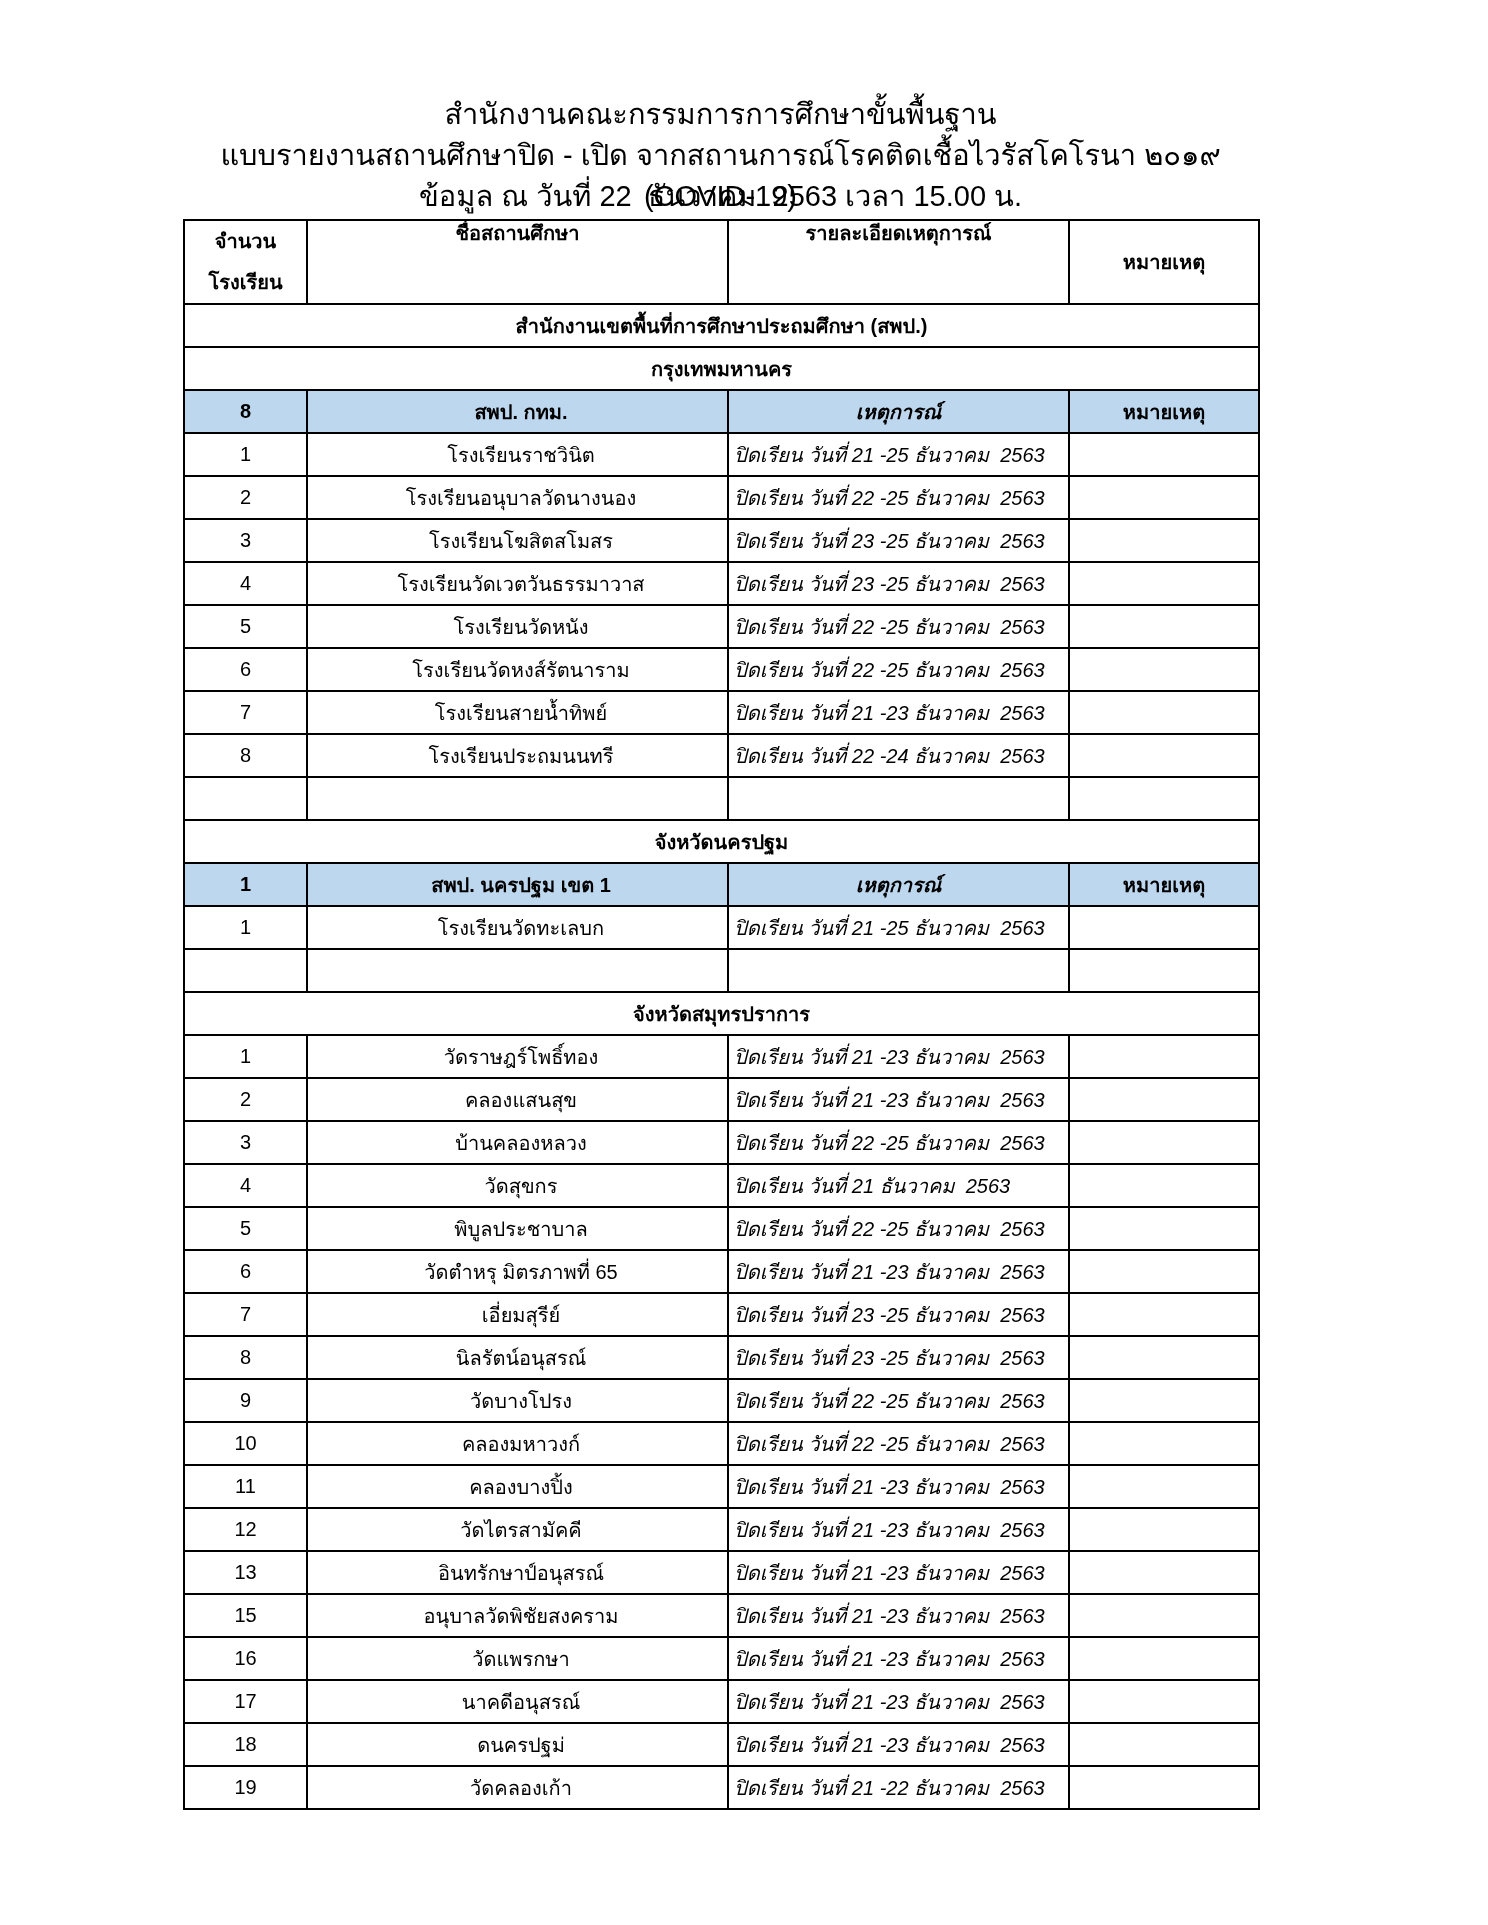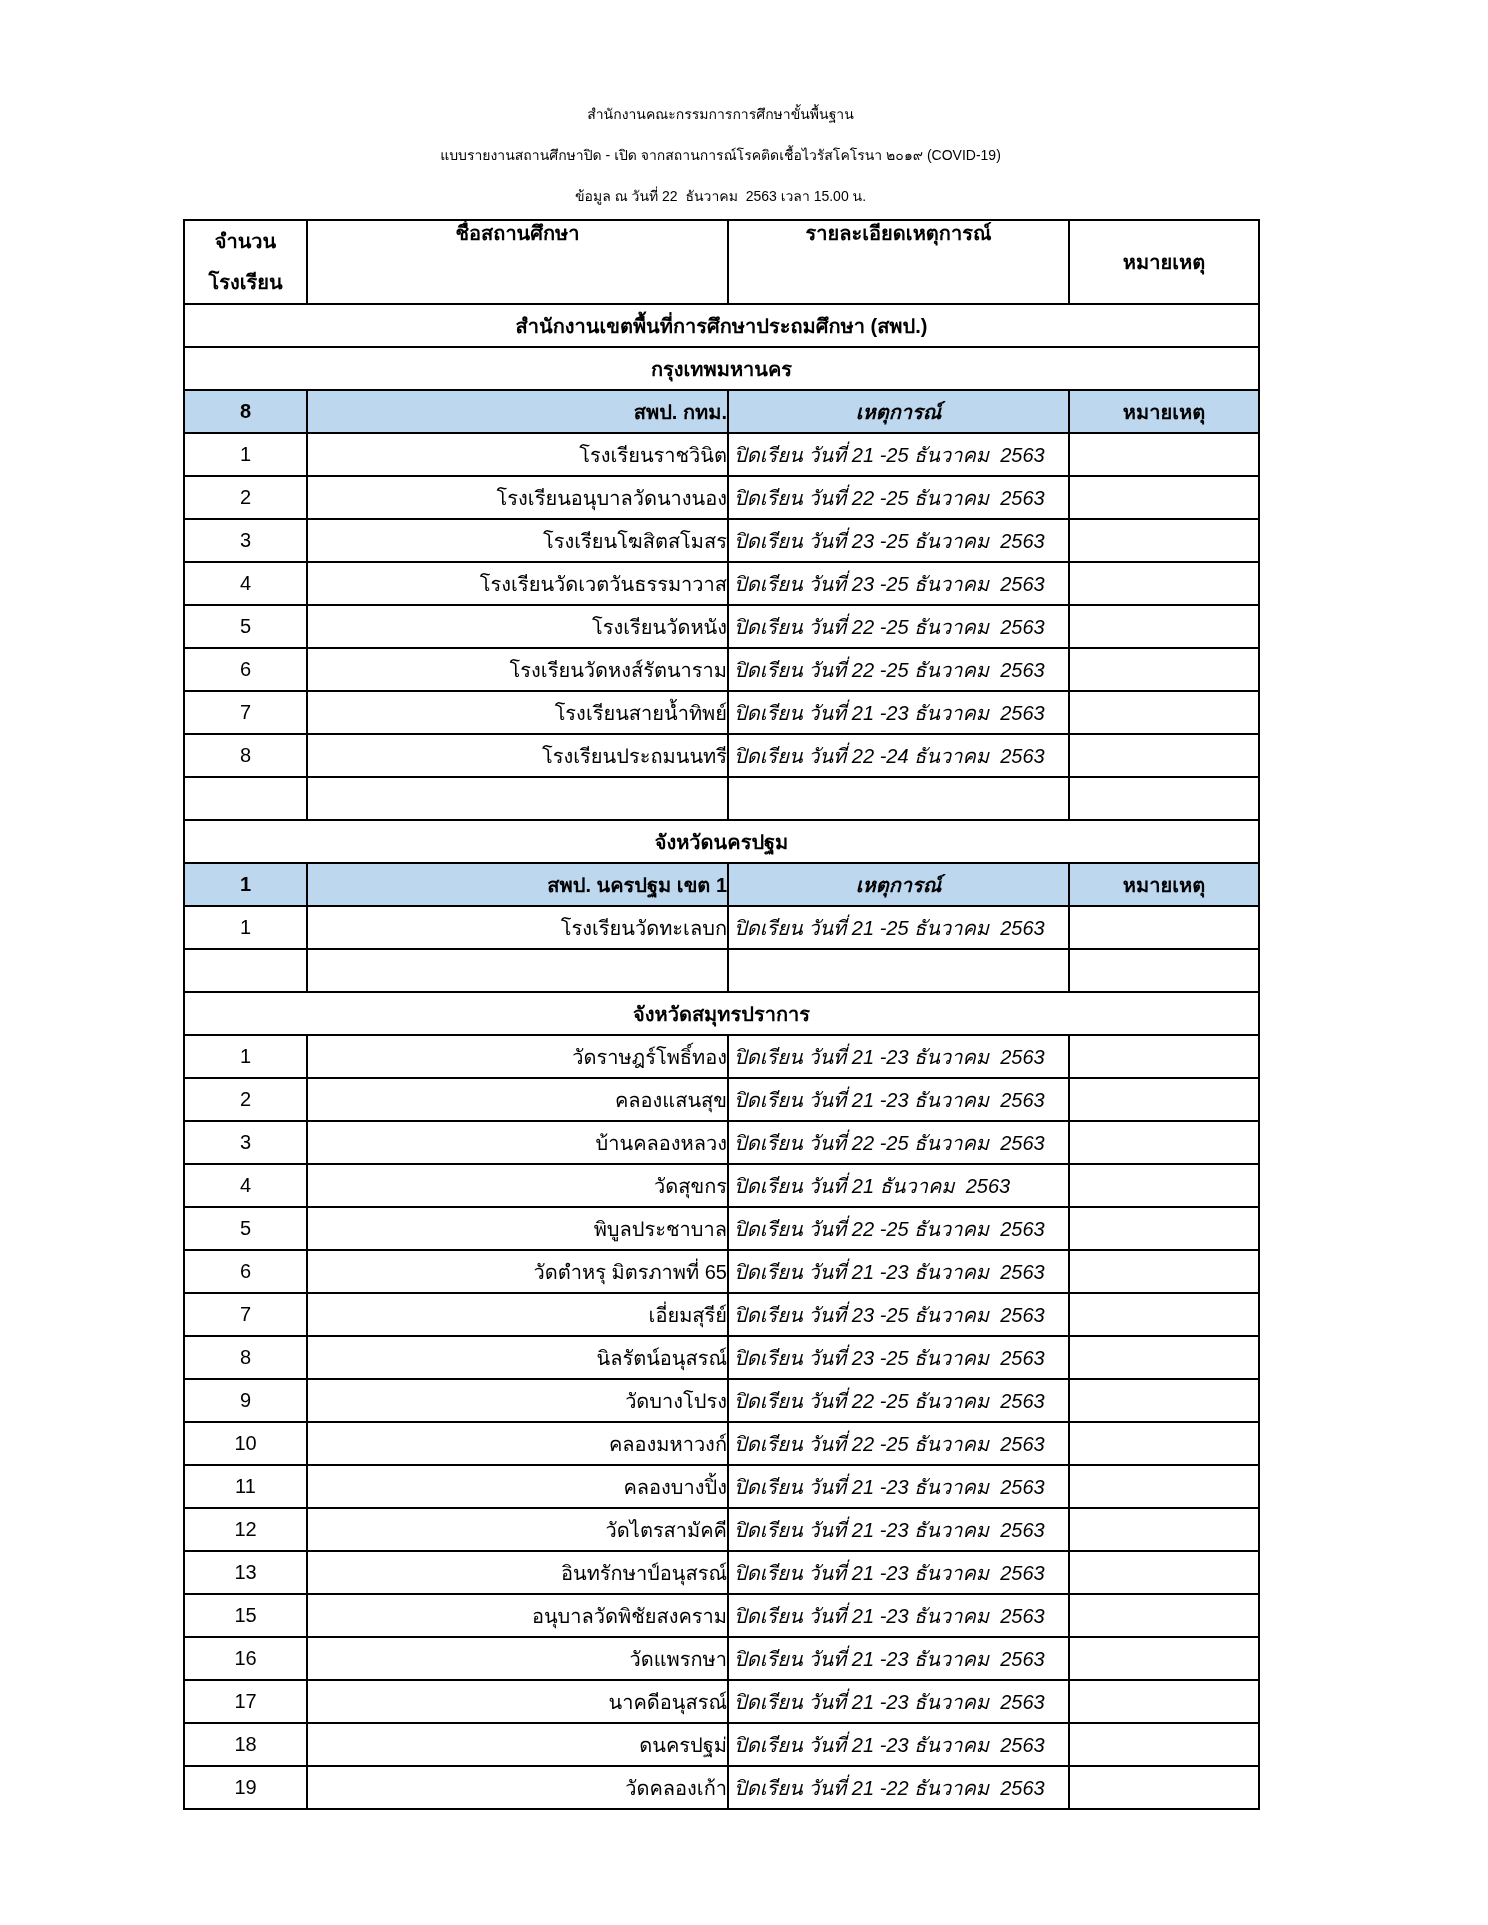--- a/index.html
+++ b/index.html
@@ -22,21 +22,21 @@
     top: 0;
     width: 1075px;
   }
   .titles {
     padding-top: 94px;
     text-align: center;
   }
   .title-line {
     height: 41px;
     line-height: 41px;
-    font-size: 14px;
+    font-size: 29px;
     white-space: pre-wrap;
   }
   table.report {
     margin-top: 2px;
     width: 1075px;
     border-collapse: collapse;
     table-layout: fixed;
     border: 2px solid #0f766e;
   }
   col.c1 { width: 123px; }
@@ -64,21 +64,21 @@
   tr.section-row td {
     font-weight: bold;
     text-align: center;
     background: #ffffff;
   }
   tr.group-row td {
     background: #BDD7EE;
     font-weight: bold;
   }
   .cell-c { text-align: center; }
-  .cell-l { text-align: right; padding-left: 7px; }
+  .cell-l { text-align: center; padding-left: 7px; }
   td.detail-cell { text-align: left; padding-left: 5px; white-space: pre-wrap; font-style: italic; }
   tr.group-row td.detail-cell { text-align: center; padding-left: 0; }
 </style>
 </head>
 <body>
 
 <div class="canvas">
   <div class="doc">
     <div class="titles">
       <div class="title-line">สำนักงานคณะกรรมการการศึกษาขั้นพื้นฐาน</div>

